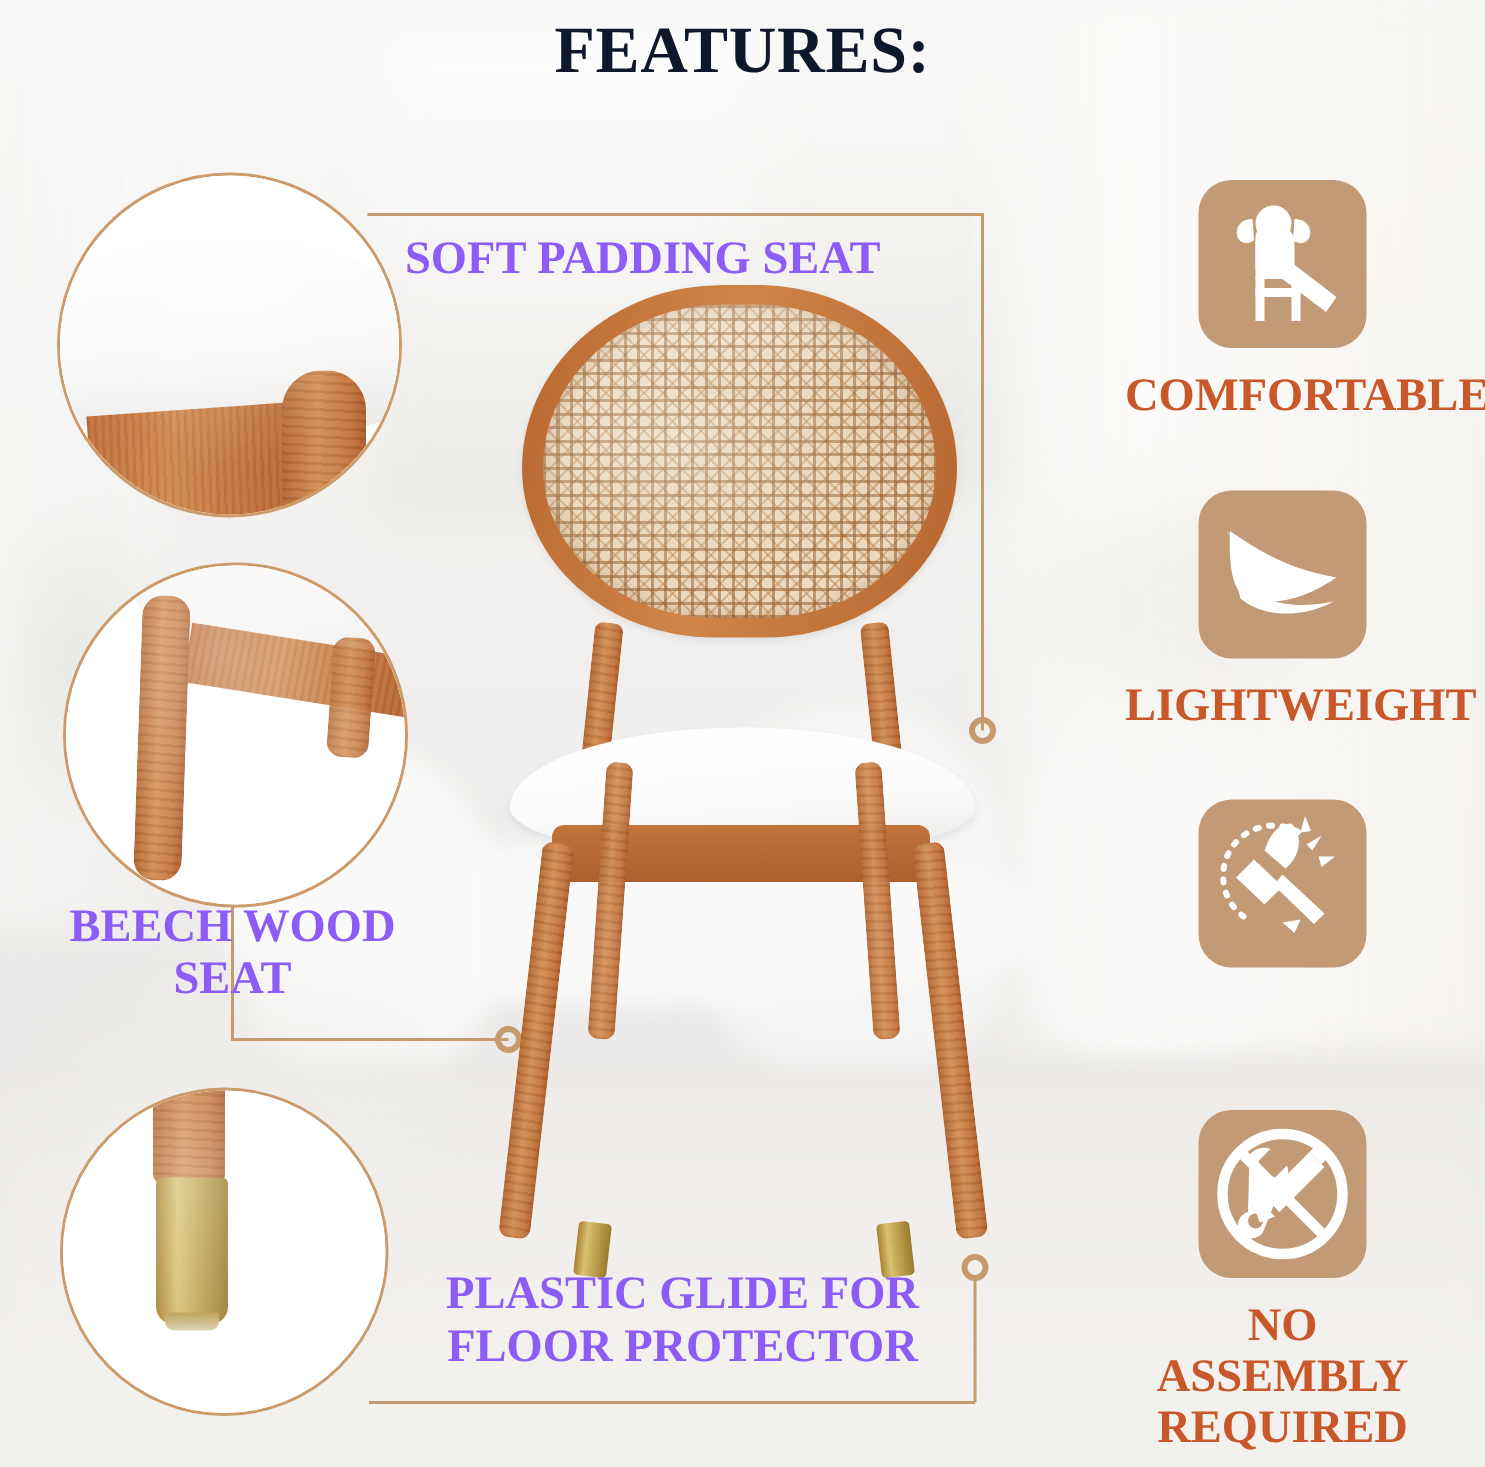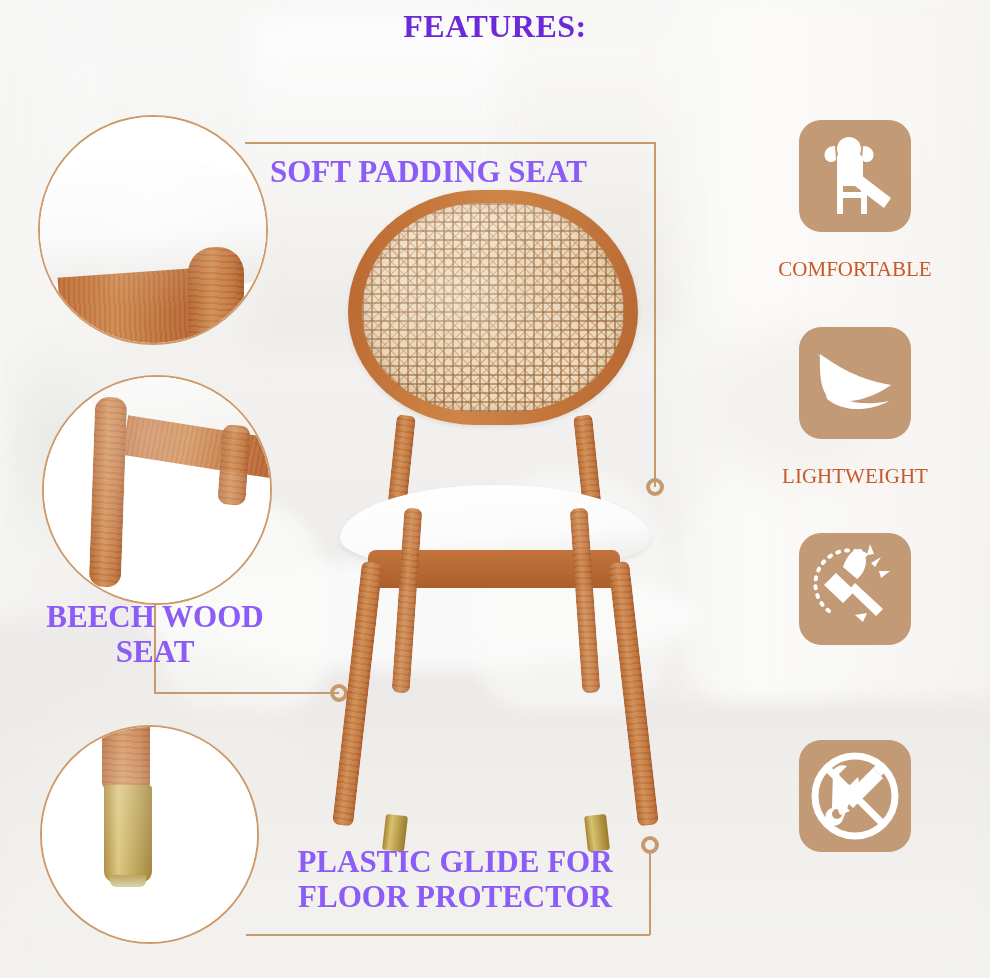--- a/index.html
+++ b/index.html
@@ -59,21 +59,21 @@
   }
   .bg-plant{
     position:absolute;left:8px;top:330px;width:120px;height:210px;
     background:radial-gradient(ellipse at 40% 55%,rgba(231,233,228,.95),rgba(244,244,241,0) 70%);
     filter:blur(9px);
   }
 
   
   .title{
     position:absolute;left:0;top:8px;width:990px;text-align:center;
-    font-size:32px;font-weight:bold;letter-spacing:.5px;color:#6d28d9;
+    font-size:44px;font-weight:bold;letter-spacing:.5px;color:#0f172a;
     font-family:"Liberation Serif", serif;
   }
 
   
   .conn{position:absolute;background:#c79a6e;}
   .conn-h{height:2px;}
   .conn-v{width:2px;}
   .dot{
     position:absolute;width:18px;height:18px;border-radius:50%;
     border:4px solid #c79a6e;background:transparent;box-sizing:border-box;
@@ -110,21 +110,21 @@
   }
 
   
   .feature{position:absolute;width:210px;text-align:center;}
   .badge{
     width:112px;height:112px;border-radius:22px;background:#c29a76;
     margin:0 auto;position:relative;
   }
   .badge svg{position:absolute;left:0;top:0;}
   .feature .cap{
-    margin-top:26px;color:#c8582a;font-weight:normal;font-size:21px;
+    margin-top:14px;color:#c8582a;font-weight:bold;font-size:31px;
     line-height:1.1;font-family:"Liberation Serif", serif;
   }
 
   
   .chair{position:absolute;left:330px;top:190px;width:340px;height:680px;}
   .cane-frame{
     position:absolute;left:18px;top:0;width:290px;height:235px;
     border-radius:46% 46% 44% 44%/52% 52% 48% 48%;
     background:linear-gradient(100deg,#b9682f,#cf8548 45%,#b66730);
     box-shadow:0 2px 5px rgba(0,0,0,.08);
@@ -334,15 +334,19 @@
           <path d="M74 28 l10 10 -30 30 -10 -10 Z"></path>
           <path d="M41 61 l10 10 -10 4 -4 -10 Z"></path>
           <path d="M78 24 l8 8 -4 4 -8 -8 Z"></path>
         </g>
         <g fill="none" stroke="#ffffff" stroke-width="7">
           <circle cx="56" cy="56" r="40"></circle>
           <line x1="27" y1="27" x2="85" y2="85"></line>
         </g>
       </svg>
     </div>
+    <div class="cap">
+      <div>NO ASSEMBLY</div>
+      <div>REQUIRED</div>
+    </div>
   </div>
 
 </div>
 
 </body></html>

